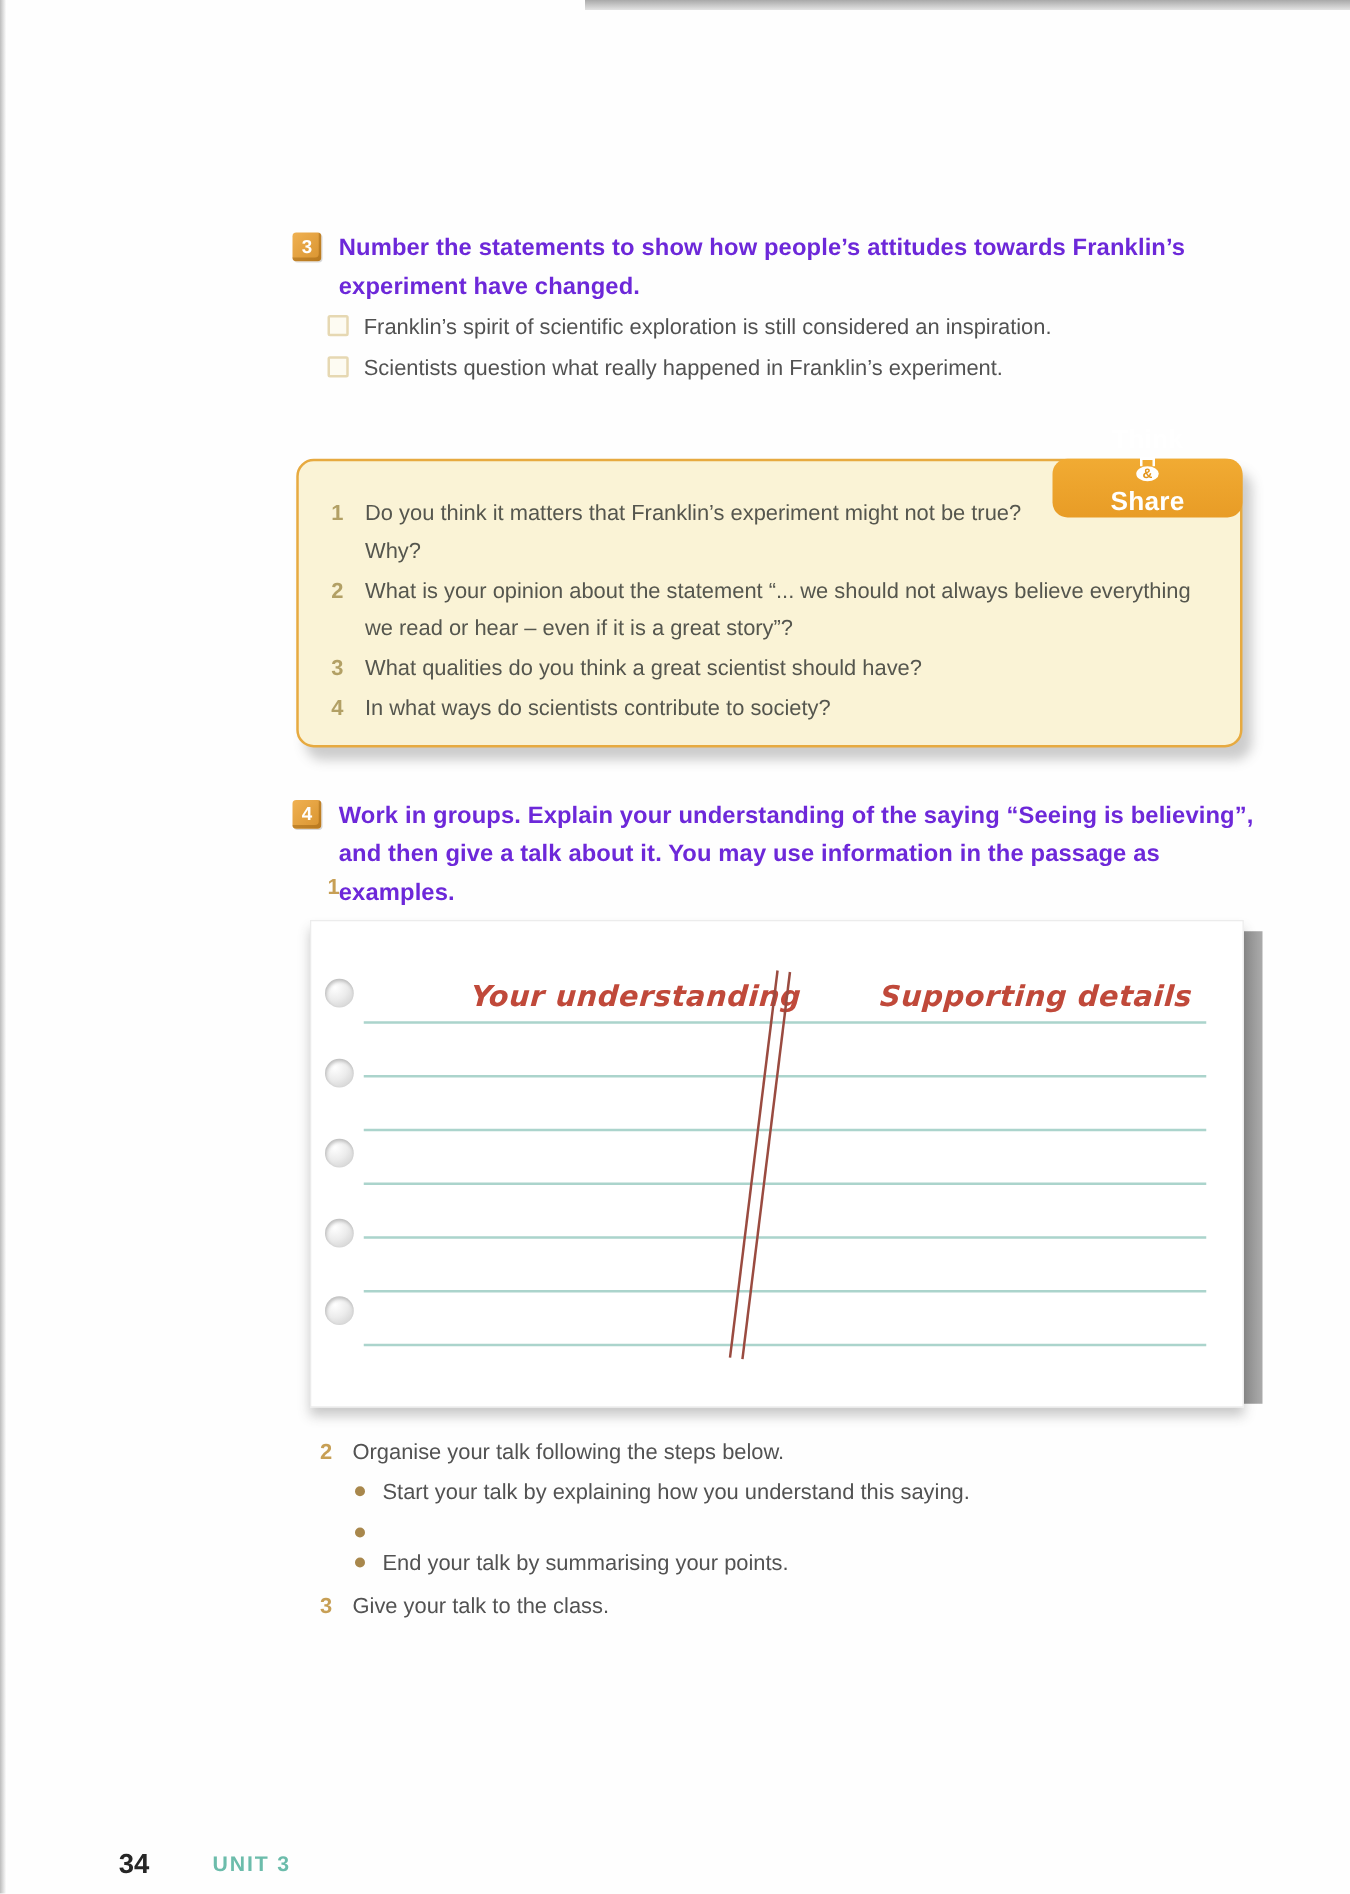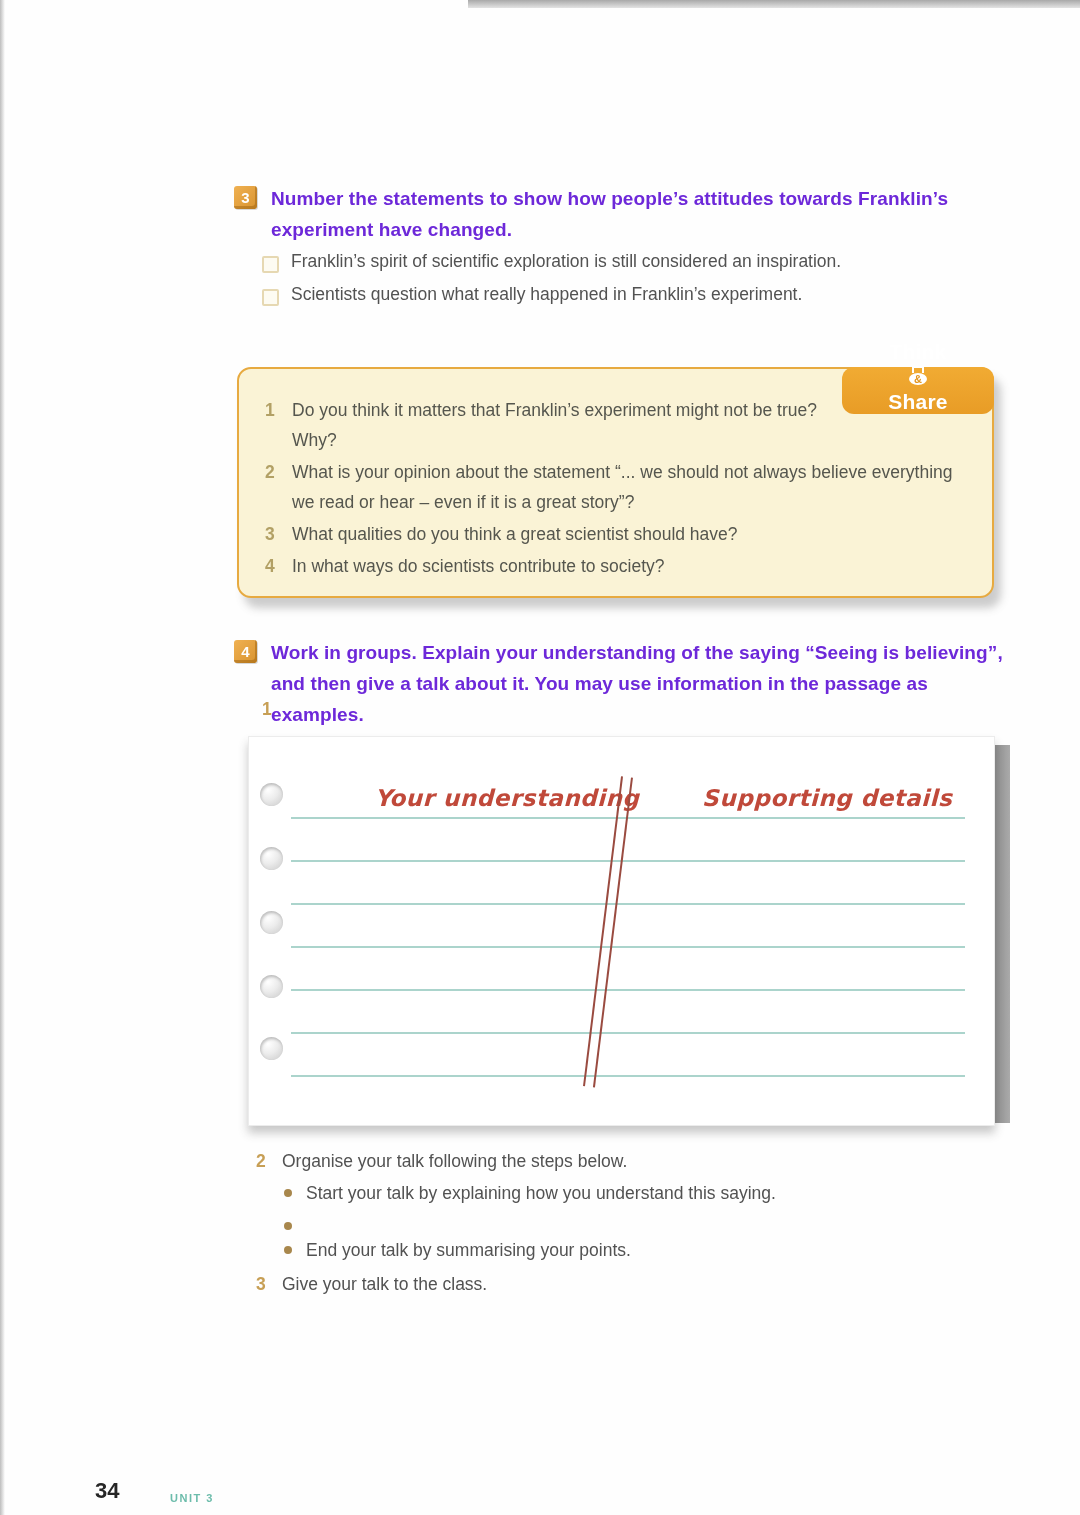--- a/index.html
+++ b/index.html
@@ -27,21 +27,21 @@
     border-radius:3px; color:#fff; font-size:15px; font-weight:bold;
     text-align:center; line-height:23px;
   }
   .ex-text {
     font-size:19px; font-weight:600; color:#6d28d9; line-height:31px;
     letter-spacing:.1px;
   }
 
   
   .statements { position:absolute; left:262px; top:249px; }
-  .statement { display:flex; align-items:flex-end; margin-bottom:9px; }
+  .statement { display:flex; align-items:flex-start; margin-bottom:9px; }
   .checkbox {
     flex:none; width:17px; height:17px; margin:3px 12px 0 0;
     border:2px solid #e6d8b2; background:#fdfbf2; border-radius:2px;
   }
   .statement-text { font-size:17.5px; color:#525252; line-height:24px; }
 
   
   .think-box {
     position:absolute; left:237px; top:367px; width:757px; height:231px;
     background:#faf3d6; border:2px solid #e7aa40; border-radius:14px;
@@ -122,21 +122,21 @@
   }
   .btext { font-size:17.5px; color:#525252; line-height:26px; }
 
   
   .page-num {
     position:absolute; left:95px; top:1478px;
     font-size:22px; font-weight:bold; color:#262626;
   }
   .unit-label {
     position:absolute; left:170px; top:1482px;
-    font-size:11px; font-weight:bold; color:#6cbcab; letter-spacing:1.5px;margin-top:10px;
+    font-size:17px; font-weight:bold; color:#6cbcab; letter-spacing:1.5px;
   }
 </style>
 </head>
 <body>
 
 <div class="page">
   <div class="scan-edge-left"></div>
   <div class="scan-edge-top"></div>
 
   <div class="ex" style="left:234px; top:183px; width:772px;">

